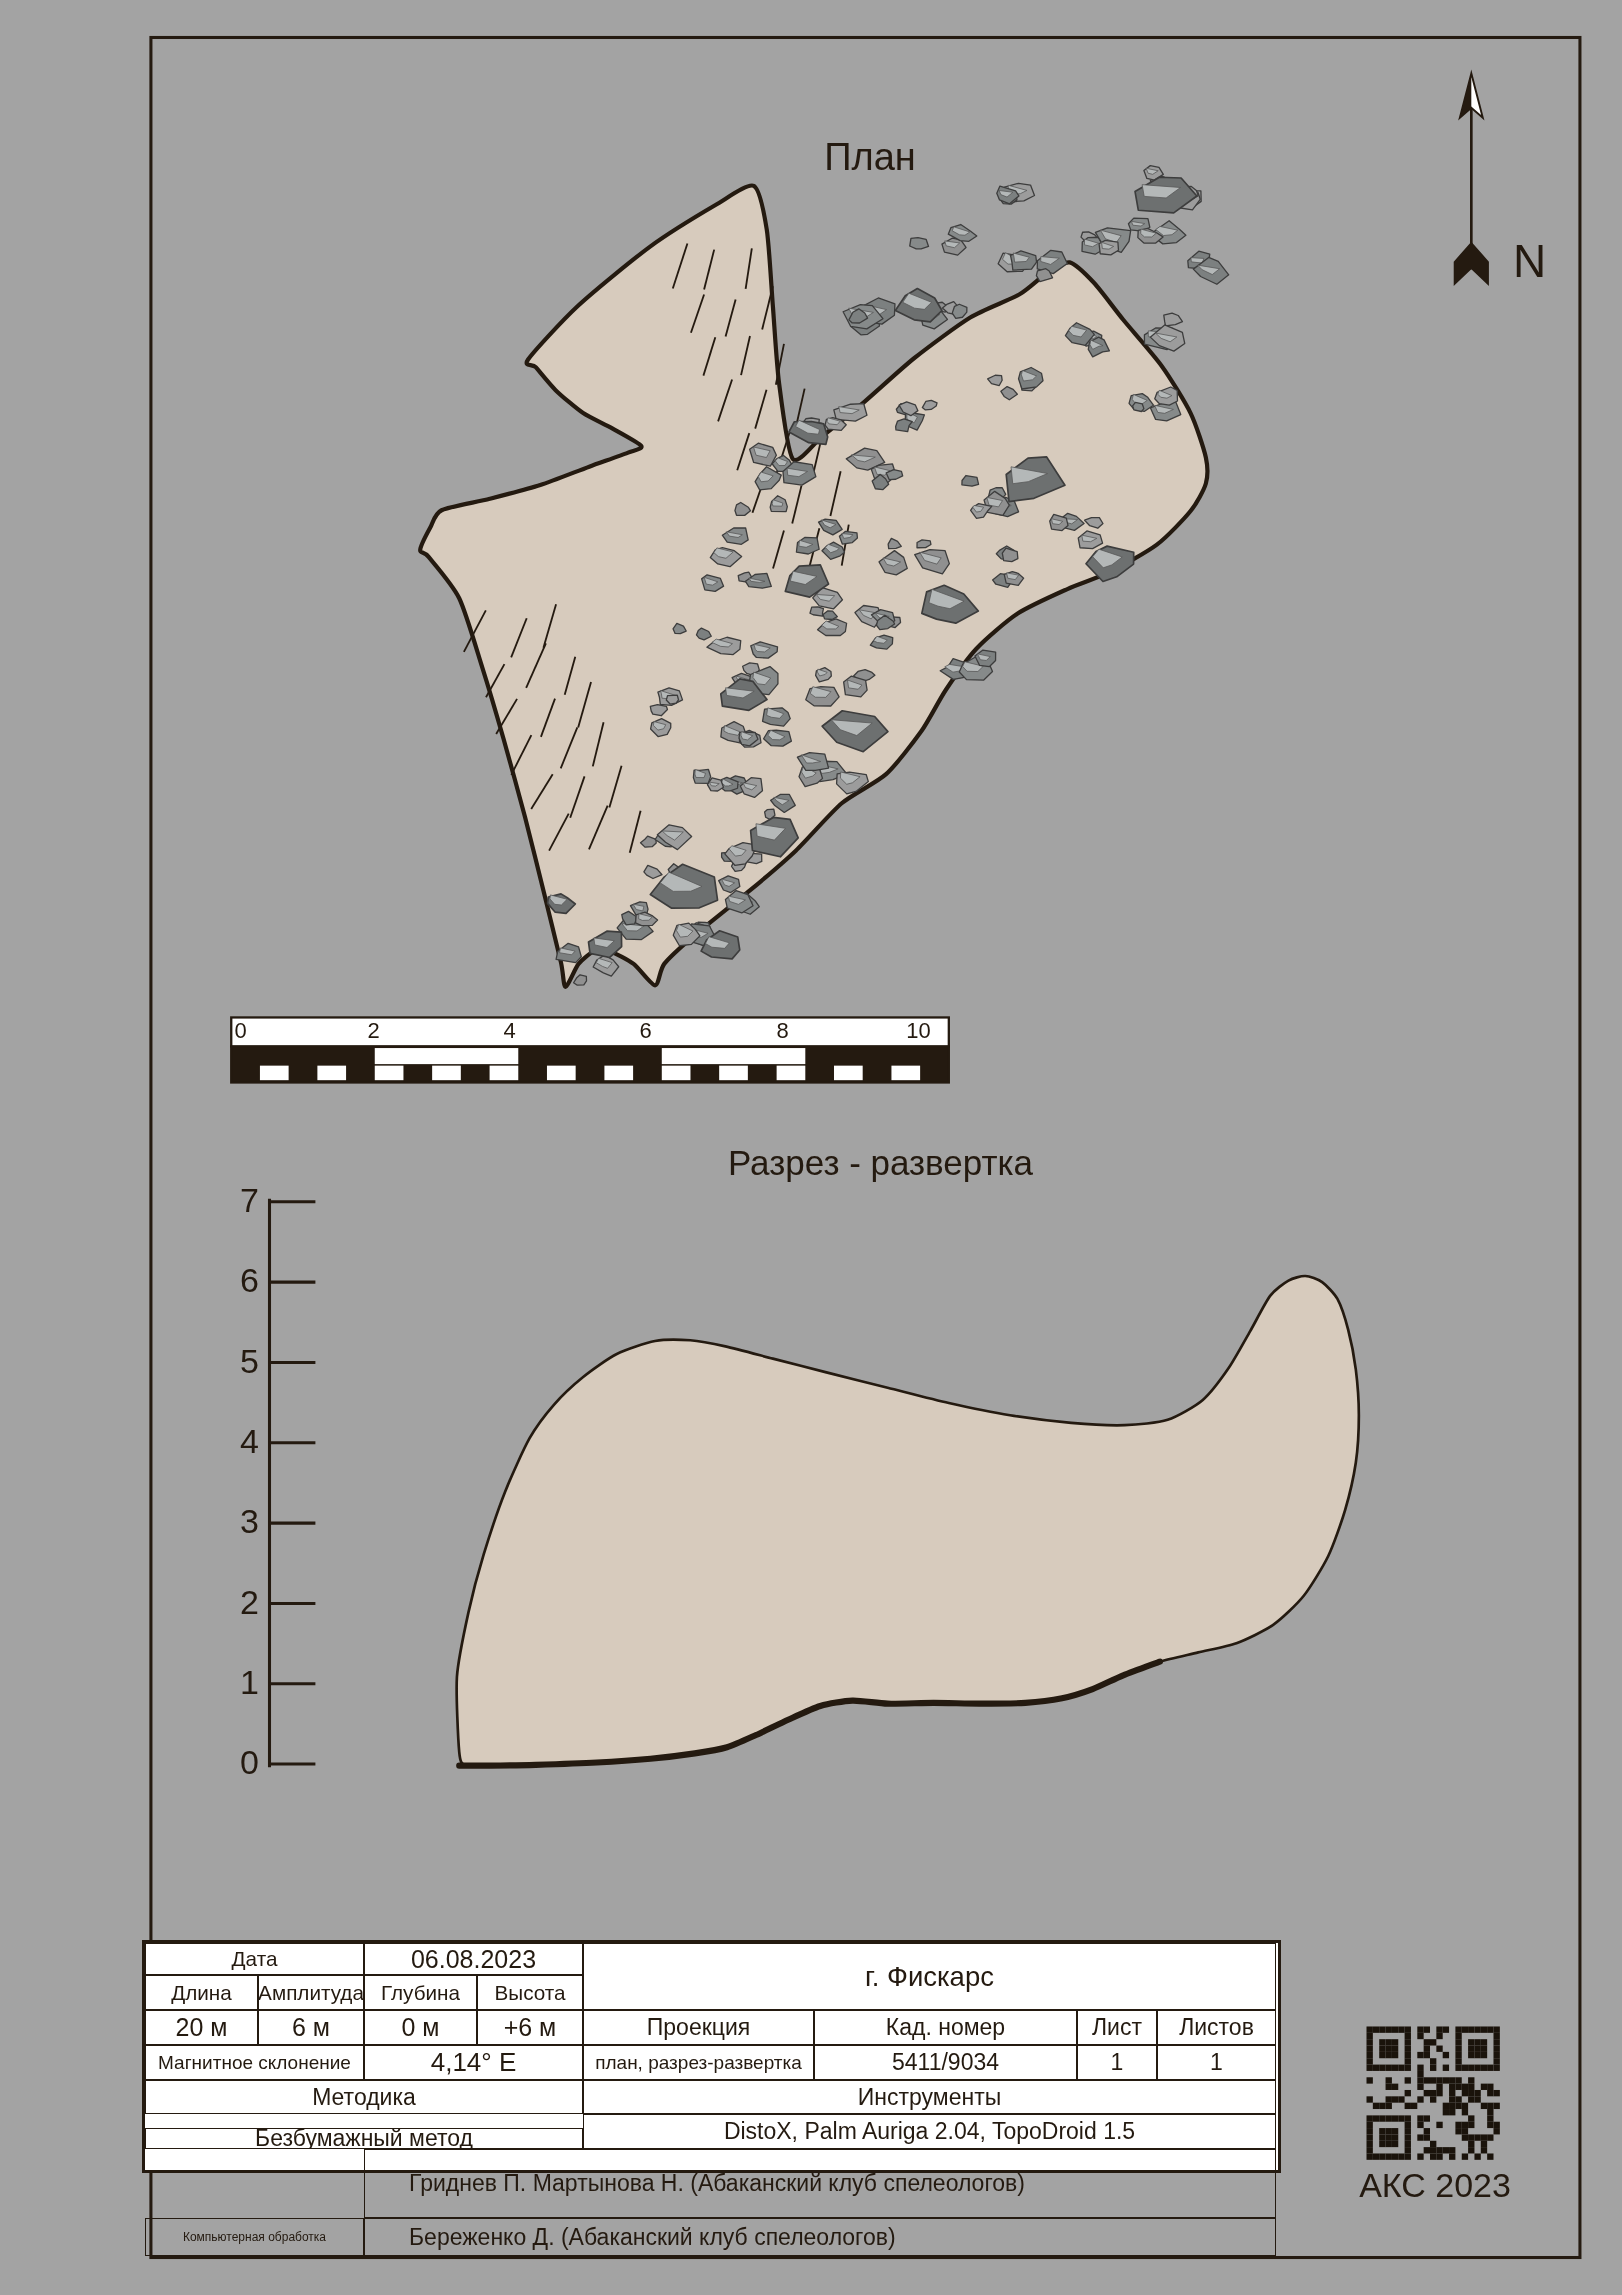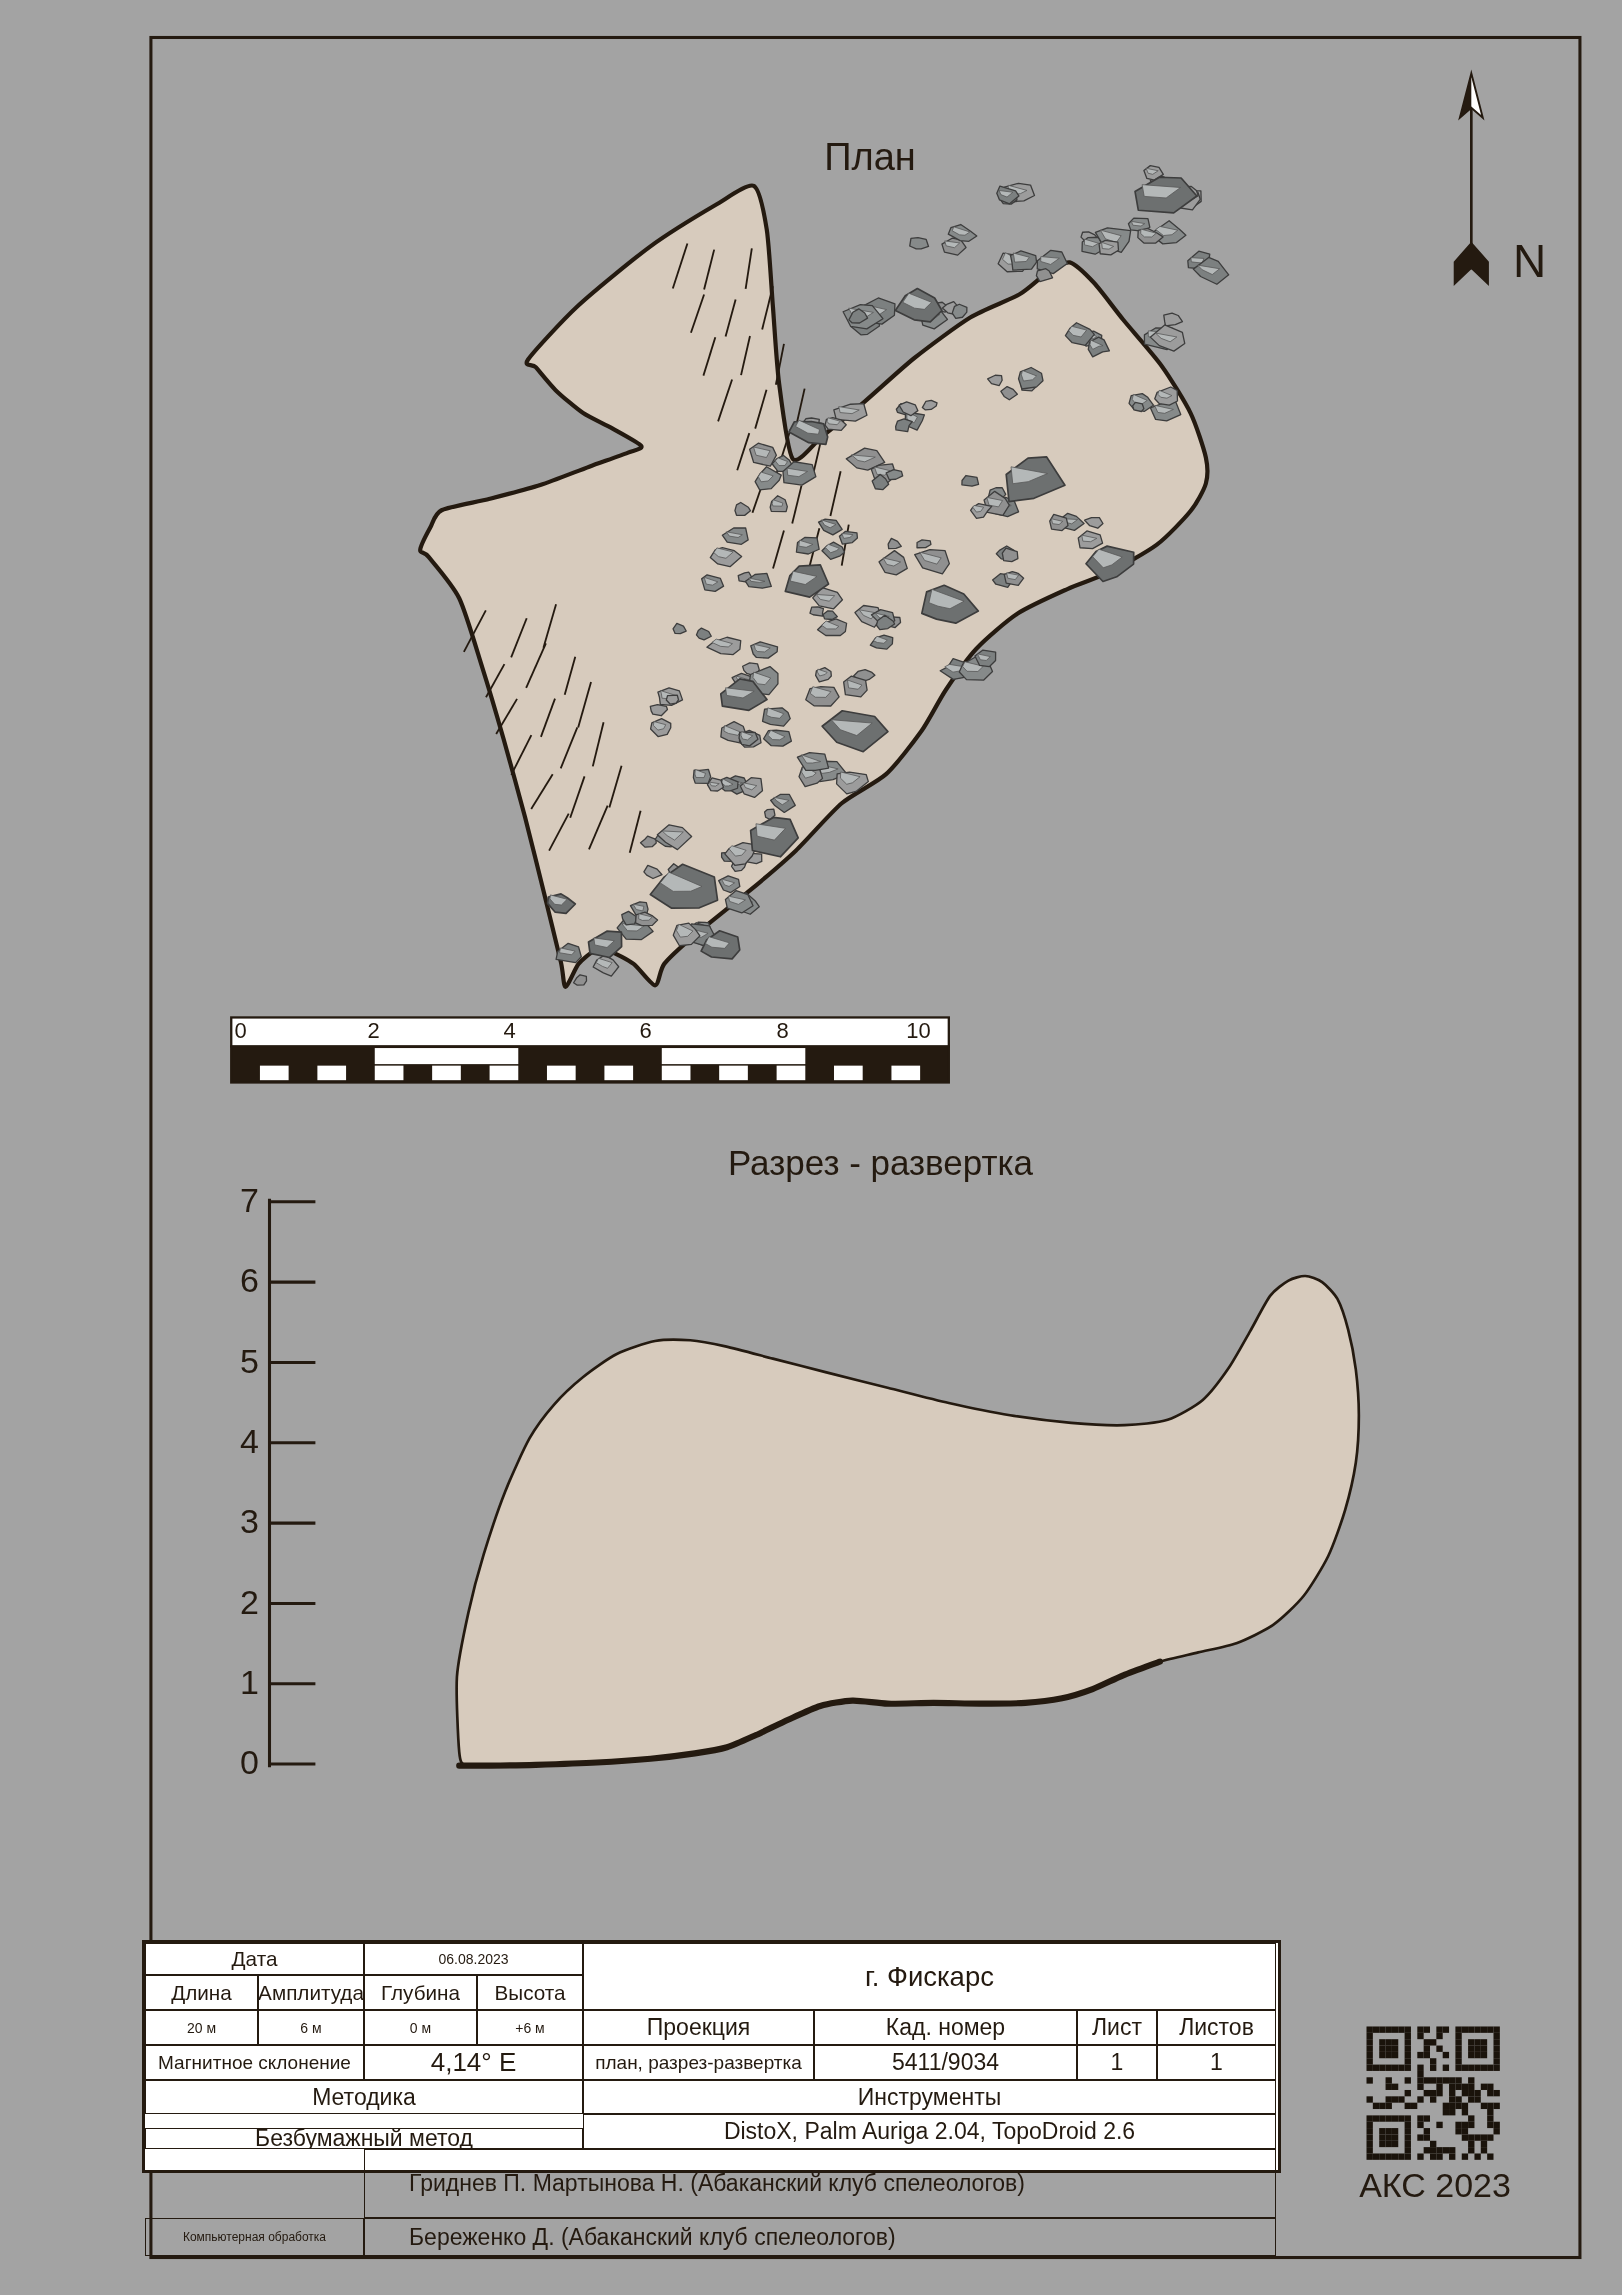--- a/index.html
+++ b/index.html
@@ -28,21 +28,21 @@
     display:grid;
     grid-template-columns:113px 106px 113px 106px 231px 263px 80px 119px;
     grid-template-rows:32px 35px 35px 35px 34px 35px 69px 38px;
     background:#fff;
   }
   .cell {
     border:1.5px solid #241a10;
     display:flex; align-items:center; justify-content:center;
     font-size:20.7px; text-align:center; overflow:hidden;
   }
-  .cell.val   { font-size:14px; }
+  .cell.val   { font-size:25px; }
   .cell.big   { font-size:27.5px; }
   .cell.mag   { font-size:26px; }
   .cell.small { font-size:19px; }
   .cell.tiny  { font-size:12px; }
   .cell.med   { font-size:23px; }
   .cell.left  { justify-content:flex-start; padding-left:44px; text-align:left; font-size:23px; }
 </style>
 </head>
 <body>
 
@@ -678,21 +678,21 @@
     <div class="cell mag" style="grid-column:3/5;">4,14° E</div>
     <div class="cell small">план, разрез-развертка</div>
     <div class="cell med">5411/9034</div>
     <div class="cell med">1</div>
     <div class="cell med">1</div>
 
     <div class="cell med" style="grid-column:1/5;">Методика</div>
     <div class="cell med" style="grid-column:5/9;">Инструменты</div>
 
     <div class="cell med" style="grid-column:1/5;margin-top:14px;">Безбумажный метод</div>
-    <div class="cell med" style="grid-column:5/9;">DistoX, Palm Auriga 2.04, TopoDroid 2.6</div>
+    <div class="cell med" style="grid-column:5/9;">DistoX, Palm Auriga 2.04, TopoDroid 1.5</div>
 
     <div class="cell left" style="grid-column:3/9;">Гриднев П. Мартынова Н. (Абаканский клуб спелеологов)</div>
 
     <div class="cell tiny" style="grid-column:1/3;">Компьютерная обработка</div>
     <div class="cell left" style="grid-column:3/9;">Береженко Д. (Абаканский клуб спелеологов)</div>
   </div>
 <div class="lbl scale-lab" style="left: 216px; top: 1019px;">0</div>
     <div class="lbl scale-lab" style="left: 349px; top: 1019px;">2</div>
     <div class="lbl scale-lab" style="left: 485px; top: 1019px;">4</div>
     <div class="lbl scale-lab" style="left: 621px; top: 1019px;">6</div>

